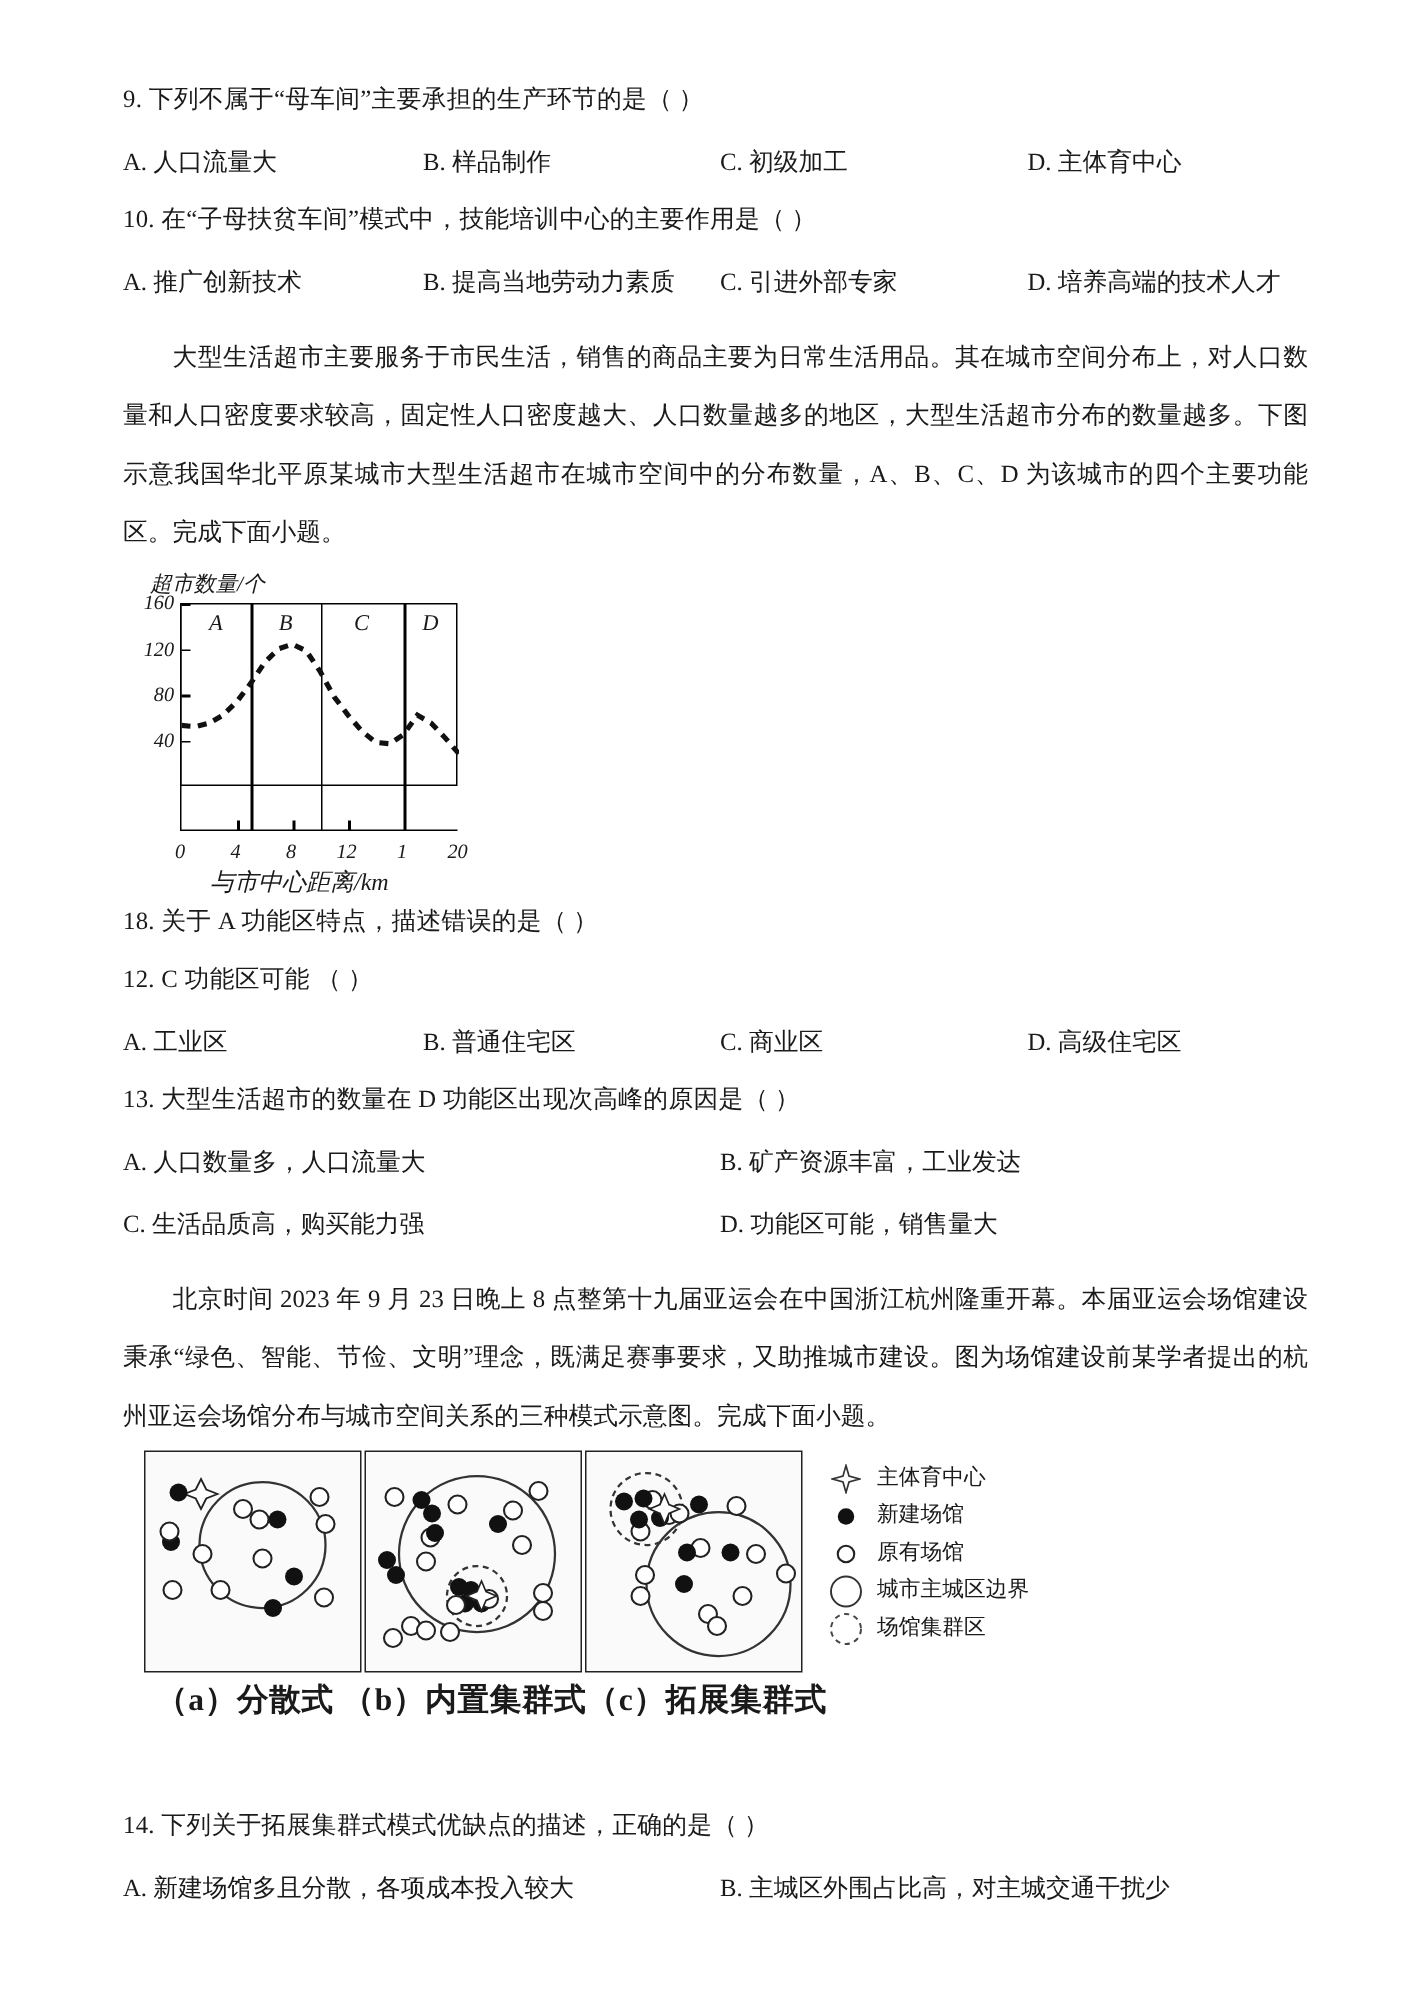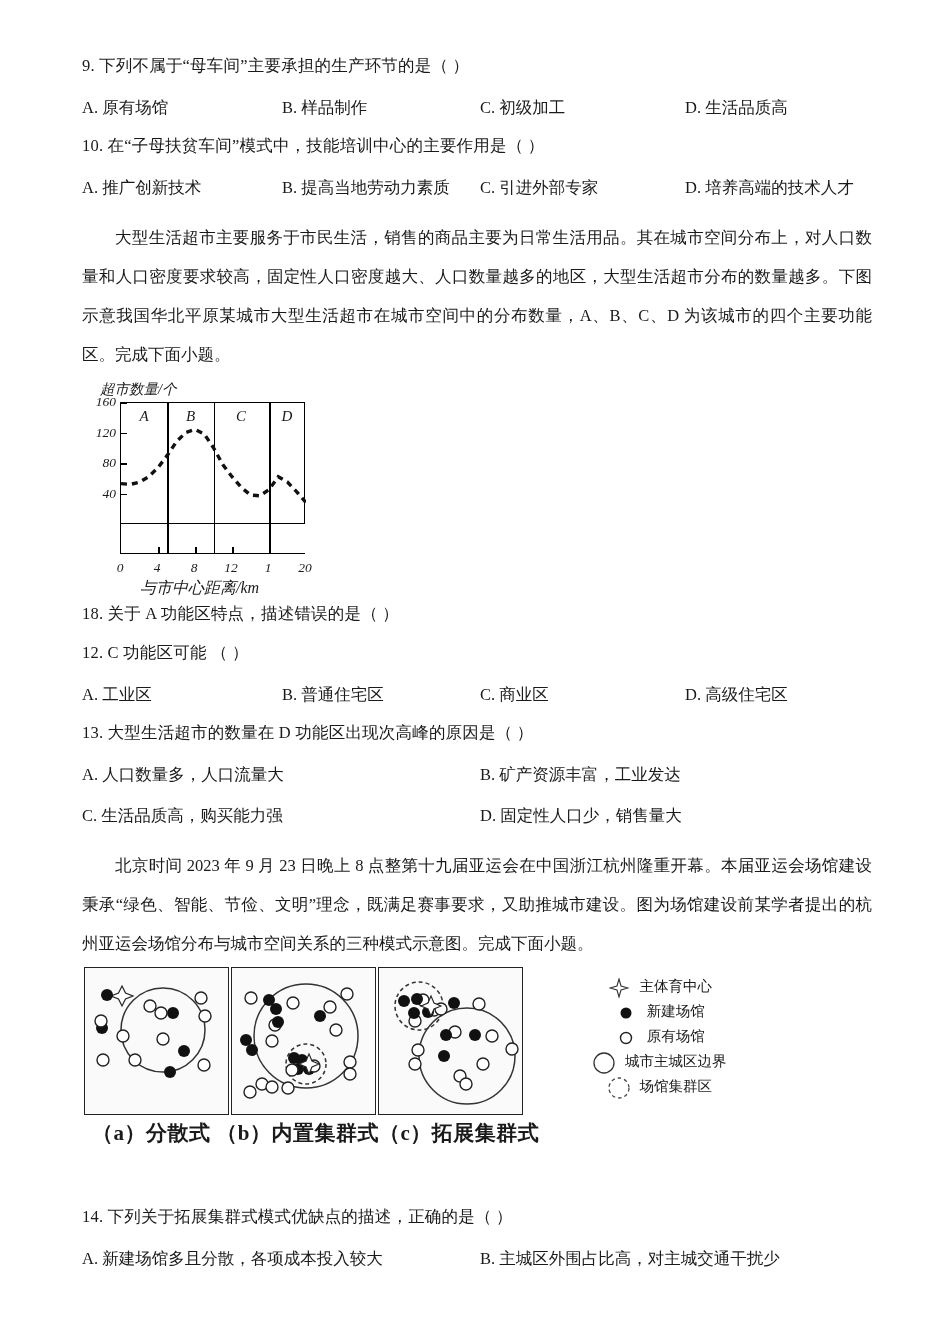--- a/index.html
+++ b/index.html
@@ -140,23 +140,22 @@
     font-size: 16px;
     white-space: nowrap;
     left: 50px;
   }
 
   
   .figure-venue {
     position: relative;
     width: 700px;
     height: 200px;
-    margin-left: 2px;
+    margin-left: 14px;
     margin-top: 4px;
-    text-align: center;
   }
   .vpanel {
     position: absolute;
     top: 0;
     width: 145px;
     height: 148px;
     border: 1.4px solid #222;
     box-sizing: border-box;
     background: #fbfafa;
     overflow: hidden;
@@ -197,24 +196,24 @@
   svg { display: block; }
 </style>
 </head>
 <body>
 
 <div class="page">
   <div class="content">
 
     <div class="qline qstem">9. 下列不属于“母车间”主要承担的生产环节的是（    ）</div>
     <div class="opts">
-      <span class="opt" style="left:0px">A. 原有场馆</span>
+      <span class="opt" style="left:0px">A. 人口流量大</span>
       <span class="opt" style="left:200px">B. 样品制作</span>
       <span class="opt" style="left:398px">C. 初级加工</span>
-      <span class="opt" style="left:603px">D. 生活品质高</span>
+      <span class="opt" style="left:603px">D. 主体育中心</span>
     </div>
 
     <div class="qline qstem">10. 在“子母扶贫车间”模式中，技能培训中心的主要作用是（    ）</div>
     <div class="opts">
       <span class="opt" style="left:0px">A. 推广创新技术</span>
       <span class="opt" style="left:200px">B. 提高当地劳动力素质</span>
       <span class="opt" style="left:398px">C. 引进外部专家</span>
       <span class="opt" style="left:603px">D. 培养高端的技术人才</span>
     </div>
 
@@ -276,21 +275,21 @@
       <span class="opt" style="left:603px">D. 高级住宅区</span>
     </div>
 
     <div class="qline qstem">13. 大型生活超市的数量在 D 功能区出现次高峰的原因是（    ）</div>
     <div class="opts">
       <span class="opt" style="left:0px">A. 人口数量多，人口流量大</span>
       <span class="opt" style="left:398px">B. 矿产资源丰富，工业发达</span>
     </div>
     <div class="opts">
       <span class="opt" style="left:0px">C. 生活品质高，购买能力强</span>
-      <span class="opt" style="left:398px">D. 固定性人口少，销售量大</span>
+      <span class="opt" style="left:398px">D. 功能区可能，销售量大</span>
     </div>
 
     <p class="para para-block">北京时间 2023 年 9 月 23 日晚上 8 点整第十九届亚运会在中国浙江杭州隆重开幕。本届亚运会场馆建设秉承“绿色、智能、节俭、文明”理念，既满足赛事要求，又助推城市建设。图为场馆建设前某学者提出的杭州亚运会场馆分布与城市空间关系的三种模式示意图。完成下面小题。</p>
 
     <div class="figure-venue">
 
       <div class="vpanel" style="left:0px">
         <svg width="143" height="146" viewBox="0 0 143 146">
           <circle cx="78" cy="62" r="42" fill="none" stroke="#333" stroke-width="1.5"></circle>
           <path d="M37,18 L40.5,25 L48,28 L40.5,31 L37,38 L33.5,31 L26,28 L33.5,25 Z" fill="#fff" stroke="#222" stroke-width="1.2"></path>

